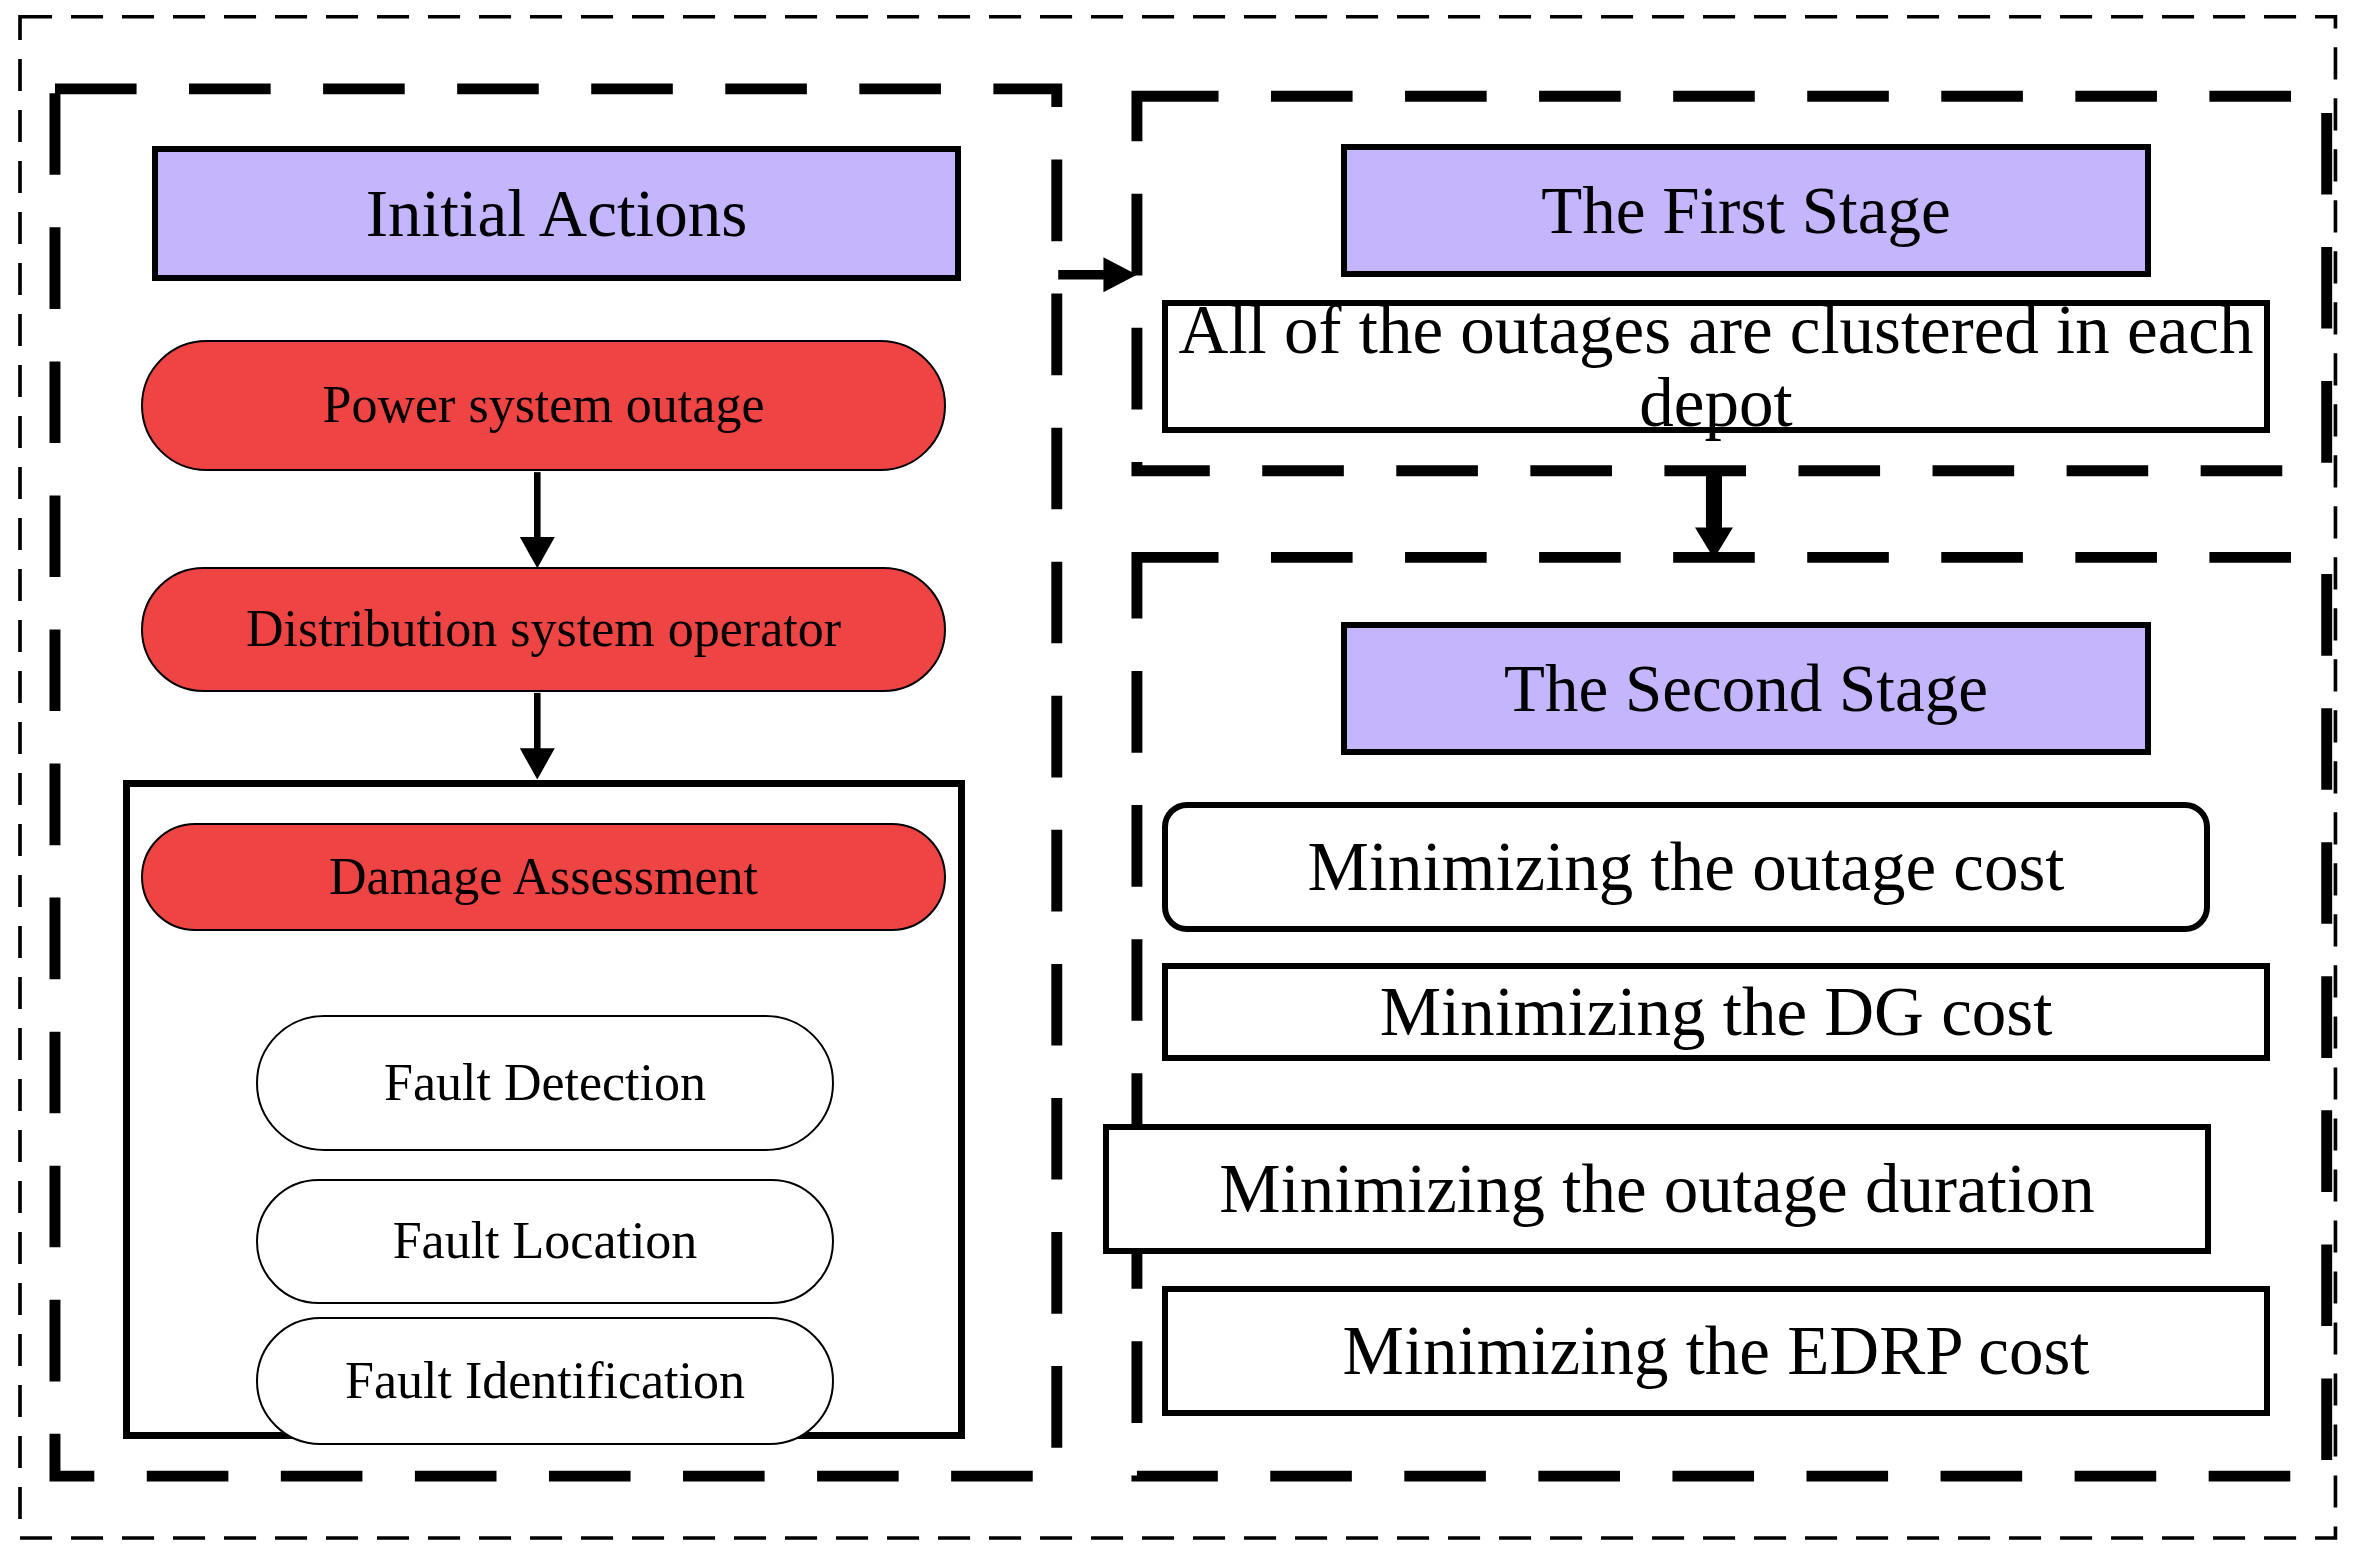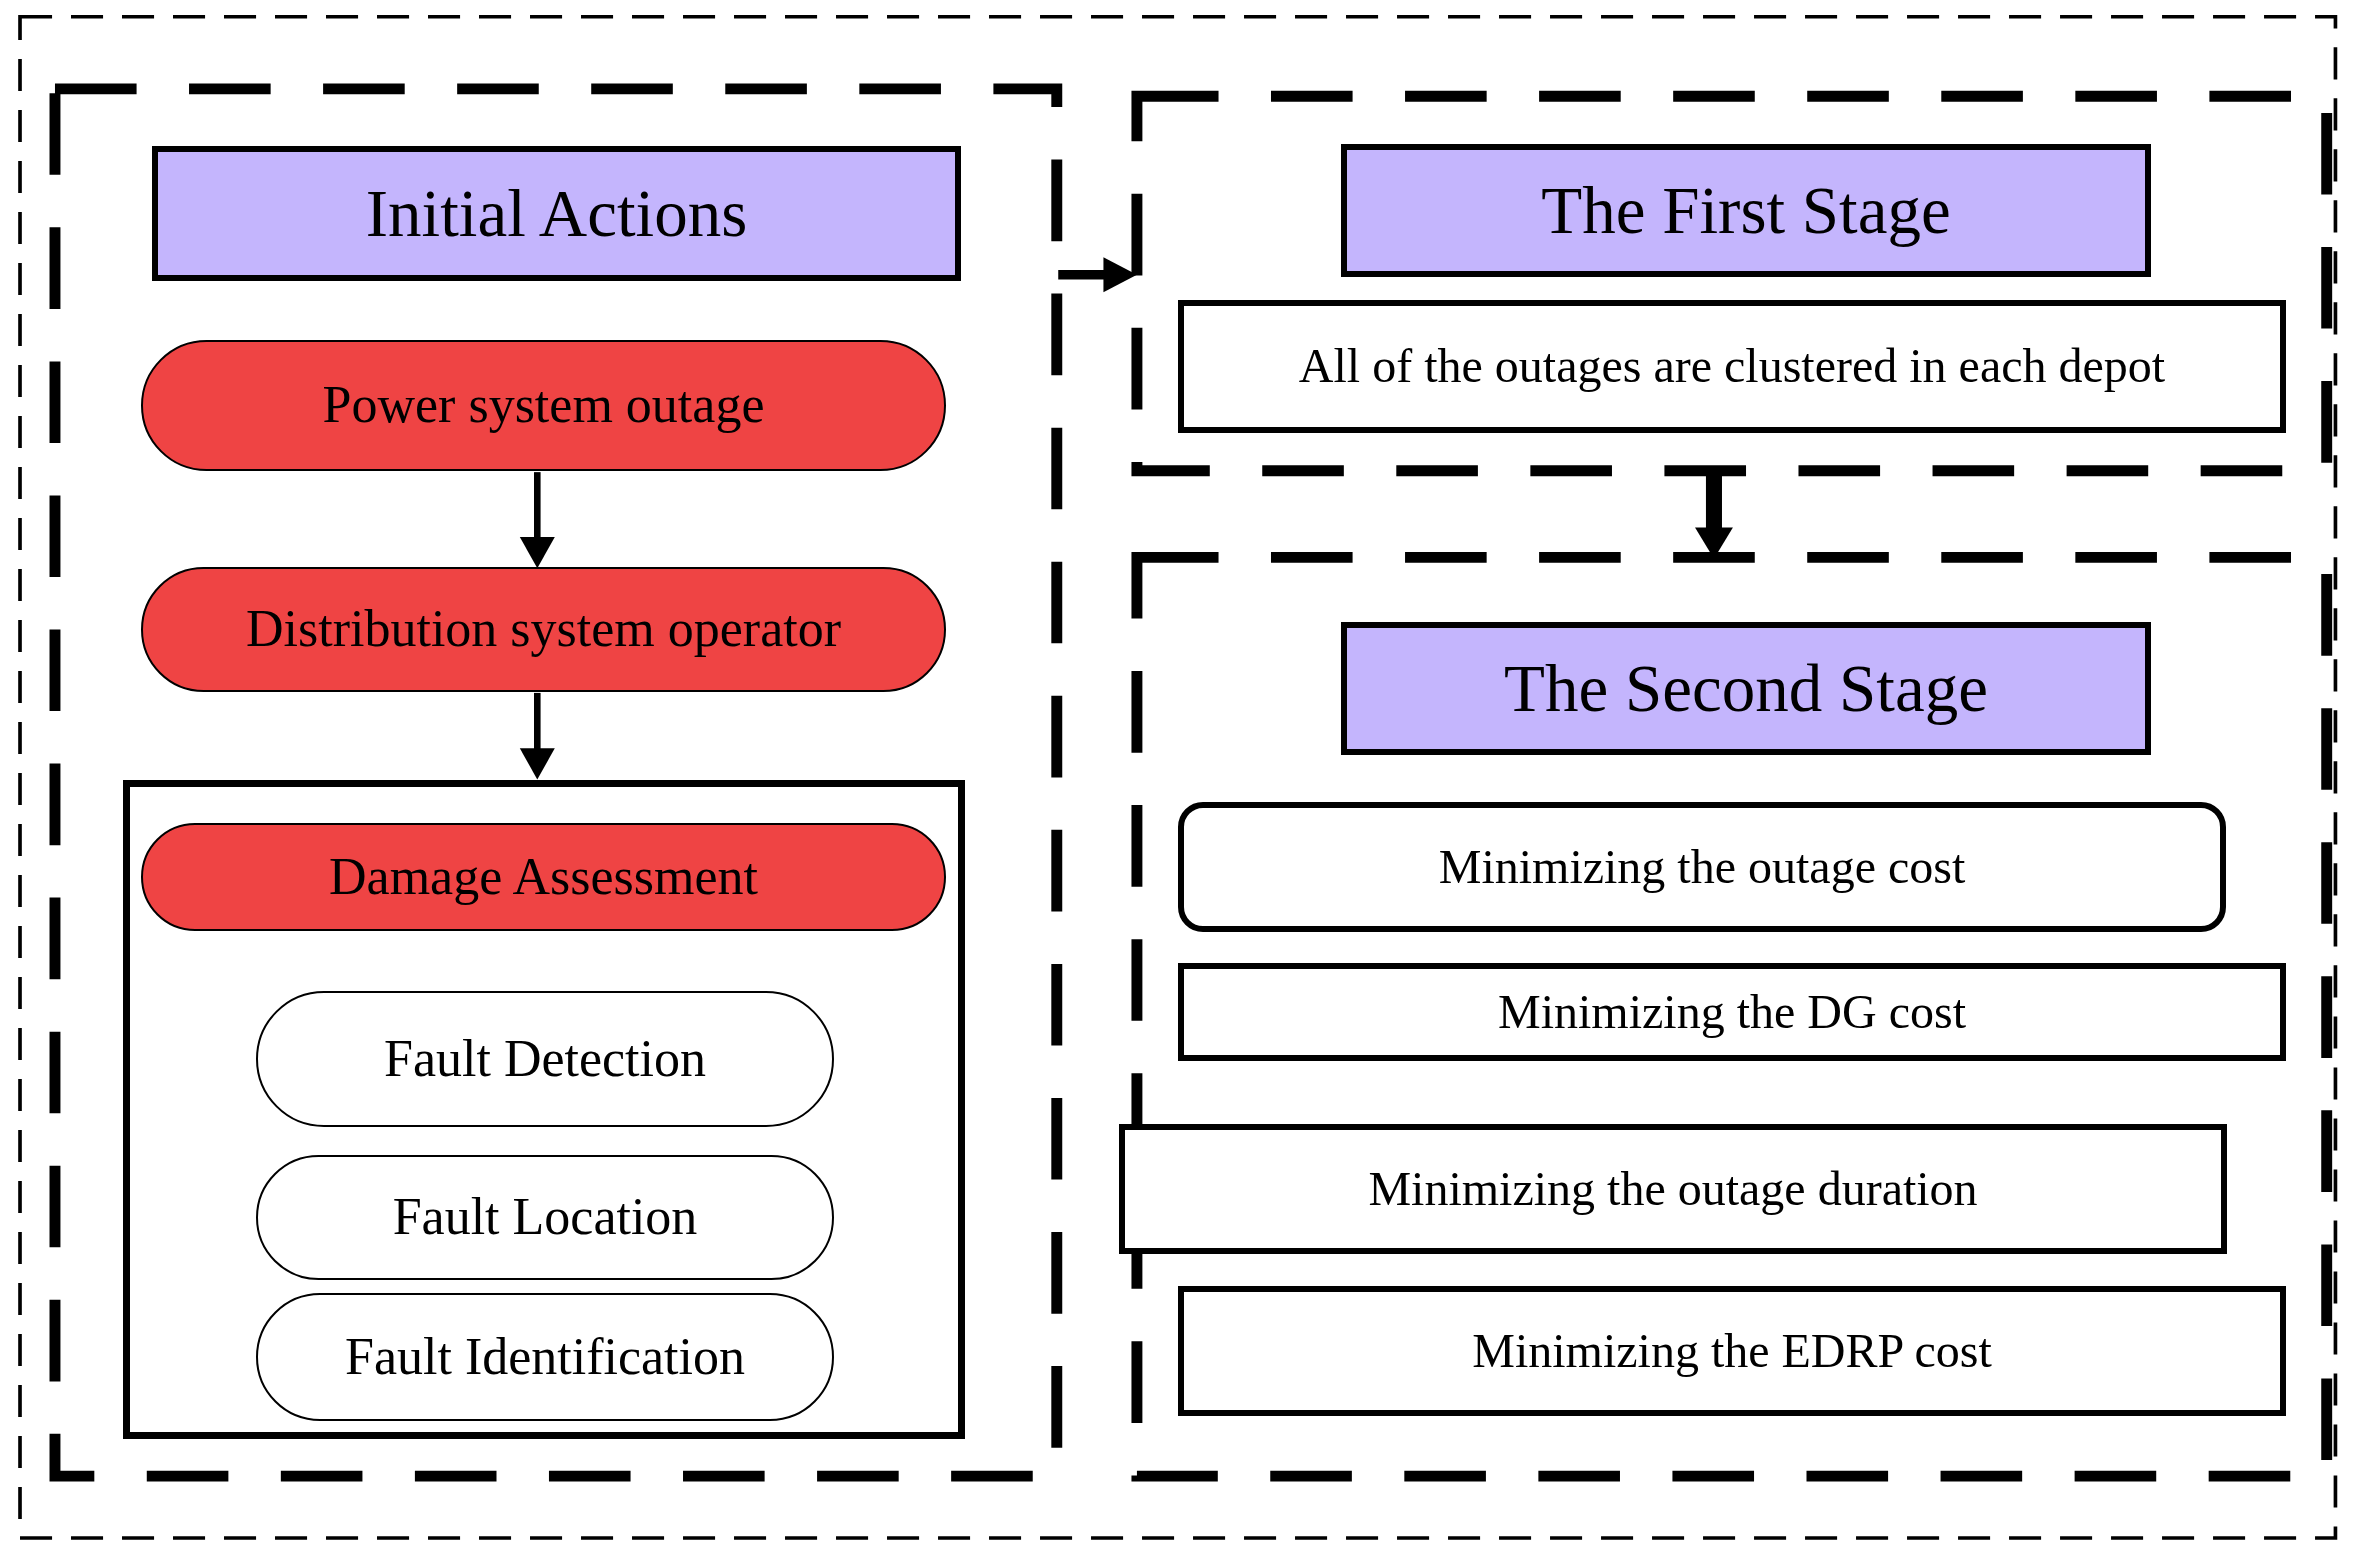--- a/index.html
+++ b/index.html
@@ -13,22 +13,22 @@
   }
   #wires{position:absolute;left:0;top:0;width:2354px;height:1565px;z-index:0;}
   .box{
     position:absolute;z-index:1;
     display:flex;align-items:center;justify-content:center;
     text-align:center;background:#ffffff;border:5.8px solid #000;
     box-sizing:border-box;line-height:1.05;
   }
   .hdr{font-size:67px;border-width:6.6px;background:#c4b5fd;}
   .rounded{font-size:52px;border-width:2.9px;background:#ef4444;border-radius:69px;}
-  .white-rounded{font-size:52px;border-width:2.9px;background:#ffffff;border-radius:69px;}
-  .plain{font-size:48px;border-width:6.6px;background:#ffffff;margin-left:16px;}
+  .white-rounded{font-size:52px;border-width:2.9px;background:#ffffff;border-radius:69px;margin-top:24px;}
+  .plain{font-size:69px;border-width:6.6px;background:#ffffff;}
   .container{background:#ffffff;border-width:7.3px;}
 </style>
 </head>
 <body>
 
 <div id="canvas">
 
   <svg id="wires" viewBox="0 0 3230 2148" xmlns="http://www.w3.org/2000/svg">
 
     <rect x="27" y="23" width="3178" height="2088" fill="none" stroke="#000" stroke-width="5" stroke-dasharray="44 26"></rect>

